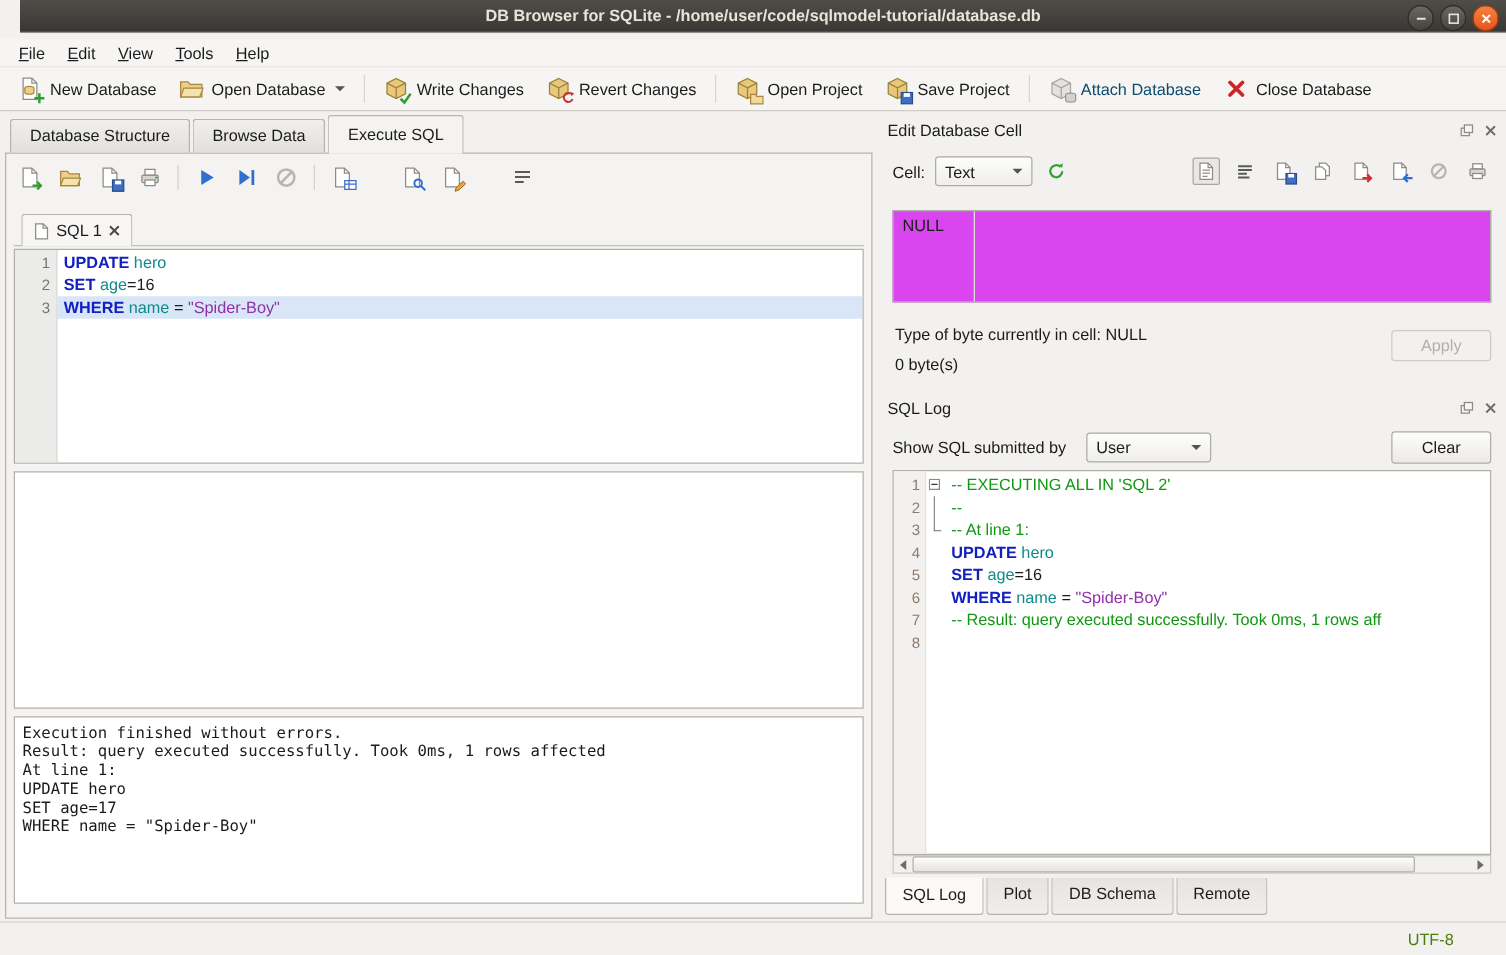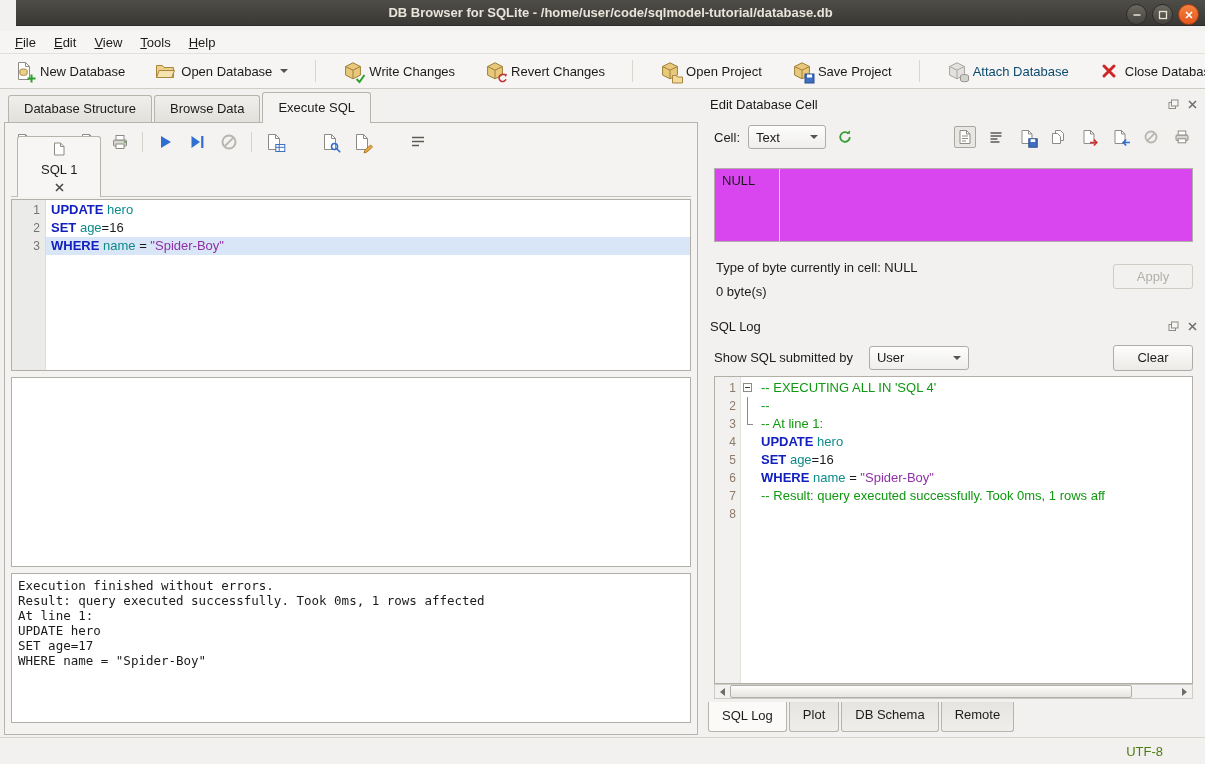--- a/index.html
+++ b/index.html
@@ -24,21 +24,21 @@
   .winbtn.close{background:linear-gradient(#f3823f,#e4561d);border-color:#a53c10;}
 
   
   .menubar{position:absolute;left:0;top:31px;right:0;height:23px;background:#f6f5f3;
     display:flex;align-items:center;padding-left:6px;border-bottom:1px solid #e3e1dc;}
   .menu-item{display:inline-block;padding:3px 9px;}
   .menu-item::first-letter{text-decoration:underline;}
 
   
   .toolbar{position:absolute;left:0;top:54px;right:0;height:35px;background:#f6f5f3;
-    border-bottom:1px solid #cfccc6;display:flex;align-items:center;padding:0 6px;gap:14px;}
+    border-bottom:1px solid #cfccc6;display:flex;align-items:center;padding:0 6px;gap:2px;}
   .tbtn{display:flex;align-items:center;gap:6px;padding:4px 8px;border-radius:3px;white-space:nowrap;}
   .tbtn.disabled{color:#0c4a6e;}
   .tsep{width:1px;height:22px;background:#d8d5cf;margin:0 5px;flex:none;}
   .dd-arrow{width:0;height:0;border-left:4px solid transparent;border-right:4px solid transparent;
     border-top:4px solid #55534e;margin-left:2px;}
   .i20{width:20px;height:20px;}
   .i18{width:18px;height:18px;}
   .i16{width:16px;height:16px;}
 
   
@@ -49,22 +49,22 @@
   .mtab.active{background:#f4f3f1;padding:7px 15px 8px;margin-bottom:-1px;}
   .frame{position:absolute;left:0;top:30px;right:0;height:613px;border:1px solid #b7b4ae;background:#f4f3f1;}
 
   .sql-toolbar{position:absolute;left:6px;top:5px;right:6px;height:28px;display:flex;align-items:center;gap:6px;}
   .sicon{width:26px;height:24px;display:flex;align-items:center;justify-content:center;border-radius:3px;flex:none;}
   .ssep{width:1px;height:20px;background:#d5d2cc;margin:0 3px;flex:none;}
   .sgap{width:18px;flex:none;}
 
   .sqltab-row{position:absolute;left:6px;top:44px;right:6px;height:30px;border-bottom:1px solid #c3c0ba;
     display:flex;align-items:flex-end;padding-left:6px;}
-  .sqltab{display:flex;align-items:center;gap:6px;padding:5px 23px;border:1px solid #b7b4ae;border-bottom:none;
-    background:#f7f6f4;border-radius:3px 3px 0 0;margin-bottom:-1px;flex-direction:column;}
+  .sqltab{display:flex;align-items:center;gap:6px;padding:5px 9px;border:1px solid #b7b4ae;border-bottom:none;
+    background:#f7f6f4;border-radius:3px 3px 0 0;margin-bottom:-1px;}
 
   .editor{position:absolute;left:6px;top:76px;right:6px;height:172px;border:1px solid #b2afa9;
     background:#fff;display:flex;font-family:"DejaVu Sans Mono",monospace;font-size:13px;overflow:hidden;}
   .gutter-col{width:34px;background:#ebebe9;border-right:1px solid #dedcd8;color:#76746f;
     font-size:12px;text-align:right;padding:1px 5px 0 0;flex:none;}
   .gutter-col .ln{height:18px;line-height:18px;}
   .code-col{flex:1;padding-top:1px;}
   .ct{height:18px;line-height:18px;white-space:pre;padding-left:5px;}
   .ct.current{background:var(--current-line);}
   .kw{color:var(--keyword);font-weight:bold;}
@@ -613,21 +613,21 @@
       </div>
       <div class="fold-cell">
           <span class="guide-v"></span>
         </div>
       <div class="fold-cell">
           <span class="guide-v half"></span>
           <span class="guide-h"></span>
         </div>
     </div>
     <div class="log-code">
-      <div class="ct"><span class="cm">-- EXECUTING ALL IN 'SQL 4'</span></div>
+      <div class="ct"><span class="cm">-- EXECUTING ALL IN 'SQL 2'</span></div>
       <div class="ct"><span class="cm">--</span></div>
       <div class="ct"><span class="cm">-- At line 1:</span></div>
       <div class="ct"><span class="kw">UPDATE</span><span class="id"> hero</span></div>
       <div class="ct"><span class="kw">SET</span><span class="id"> age</span><span class="pl">=16</span></div>
       <div class="ct"><span class="kw">WHERE</span><span class="id"> name</span><span class="pl"> = </span><span class="str">"Spider-Boy"</span></div>
       <div class="ct"><span class="cm">-- Result: query executed successfully. Took 0ms, 1 rows aff</span></div>
       <div class="ct"></div>
     </div>
   </div>
 

